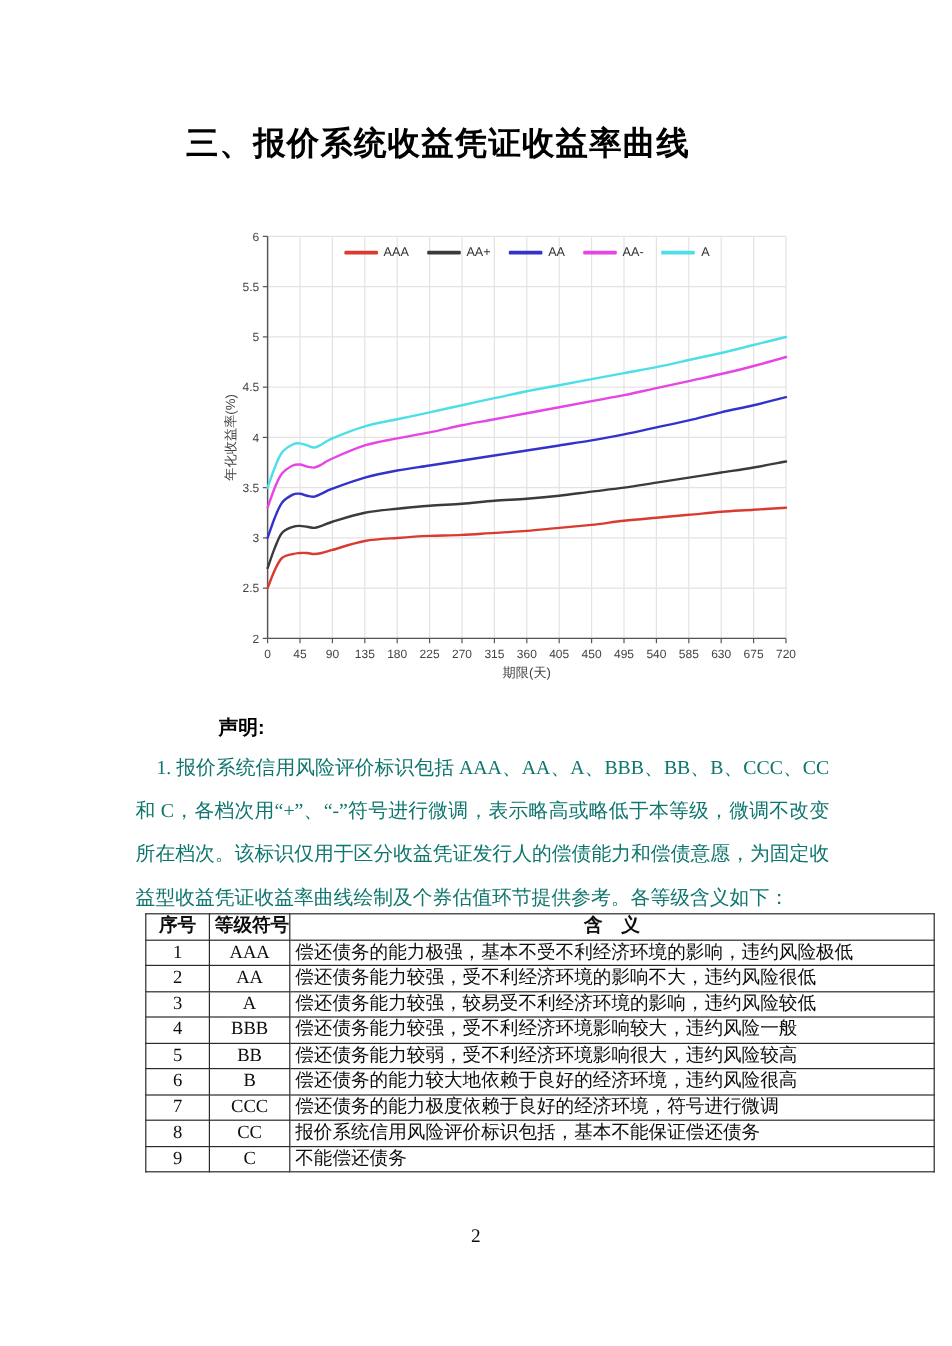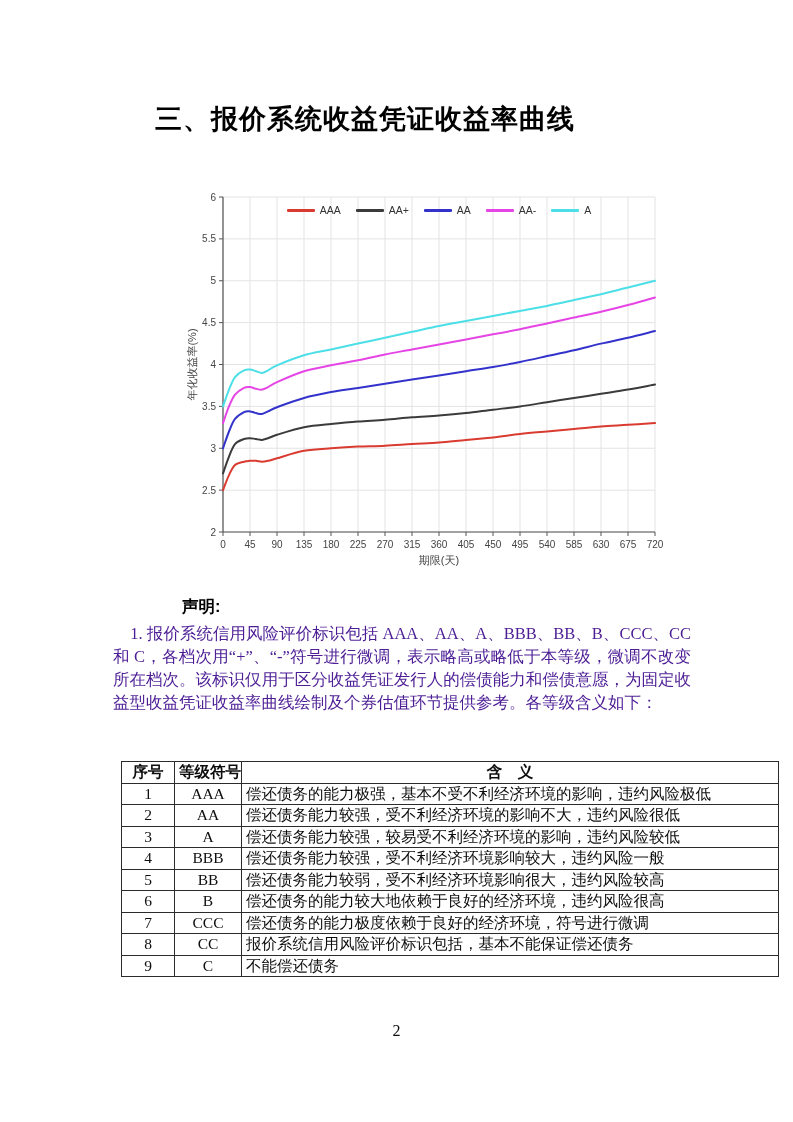--- a/index.html
+++ b/index.html
@@ -21,21 +21,21 @@
   }
   .legend-item { display:flex; align-items:center; gap:5px; }
   .legend-swatch { display:inline-block; width:28px; height:3px; border-radius:1px; }
   .decl-heading {
     position:absolute; left:148px; top:596px;
     font-family:"Liberation Sans", sans-serif;
     font-size:16.5px; font-weight:bold; color:#000;margin-left:34px;
   }
   .para {
     position:absolute; left:113px; width:578px; margin:0;
-    font-size:16.5px; line-height:23px; text-align:justify; color:#4c1d95;
+    font-size:16.5px; line-height:36px; text-align:justify; color:#0f766e;
   }
   .para1 { top:622px; text-indent:1.05em; }
   .para2 { top:988px; text-indent:2em; }
   .rating-table {
     position:absolute; left:121px; top:761px; width:658px;
     border-collapse:collapse; table-layout:fixed;
     font-size:15.5px; color:#0d0d0d;
   }
   .rating-table th, .rating-table td {
     border:1px solid #2b2b2b; padding:0 4px; height:20.5px; line-height:20.5px;

